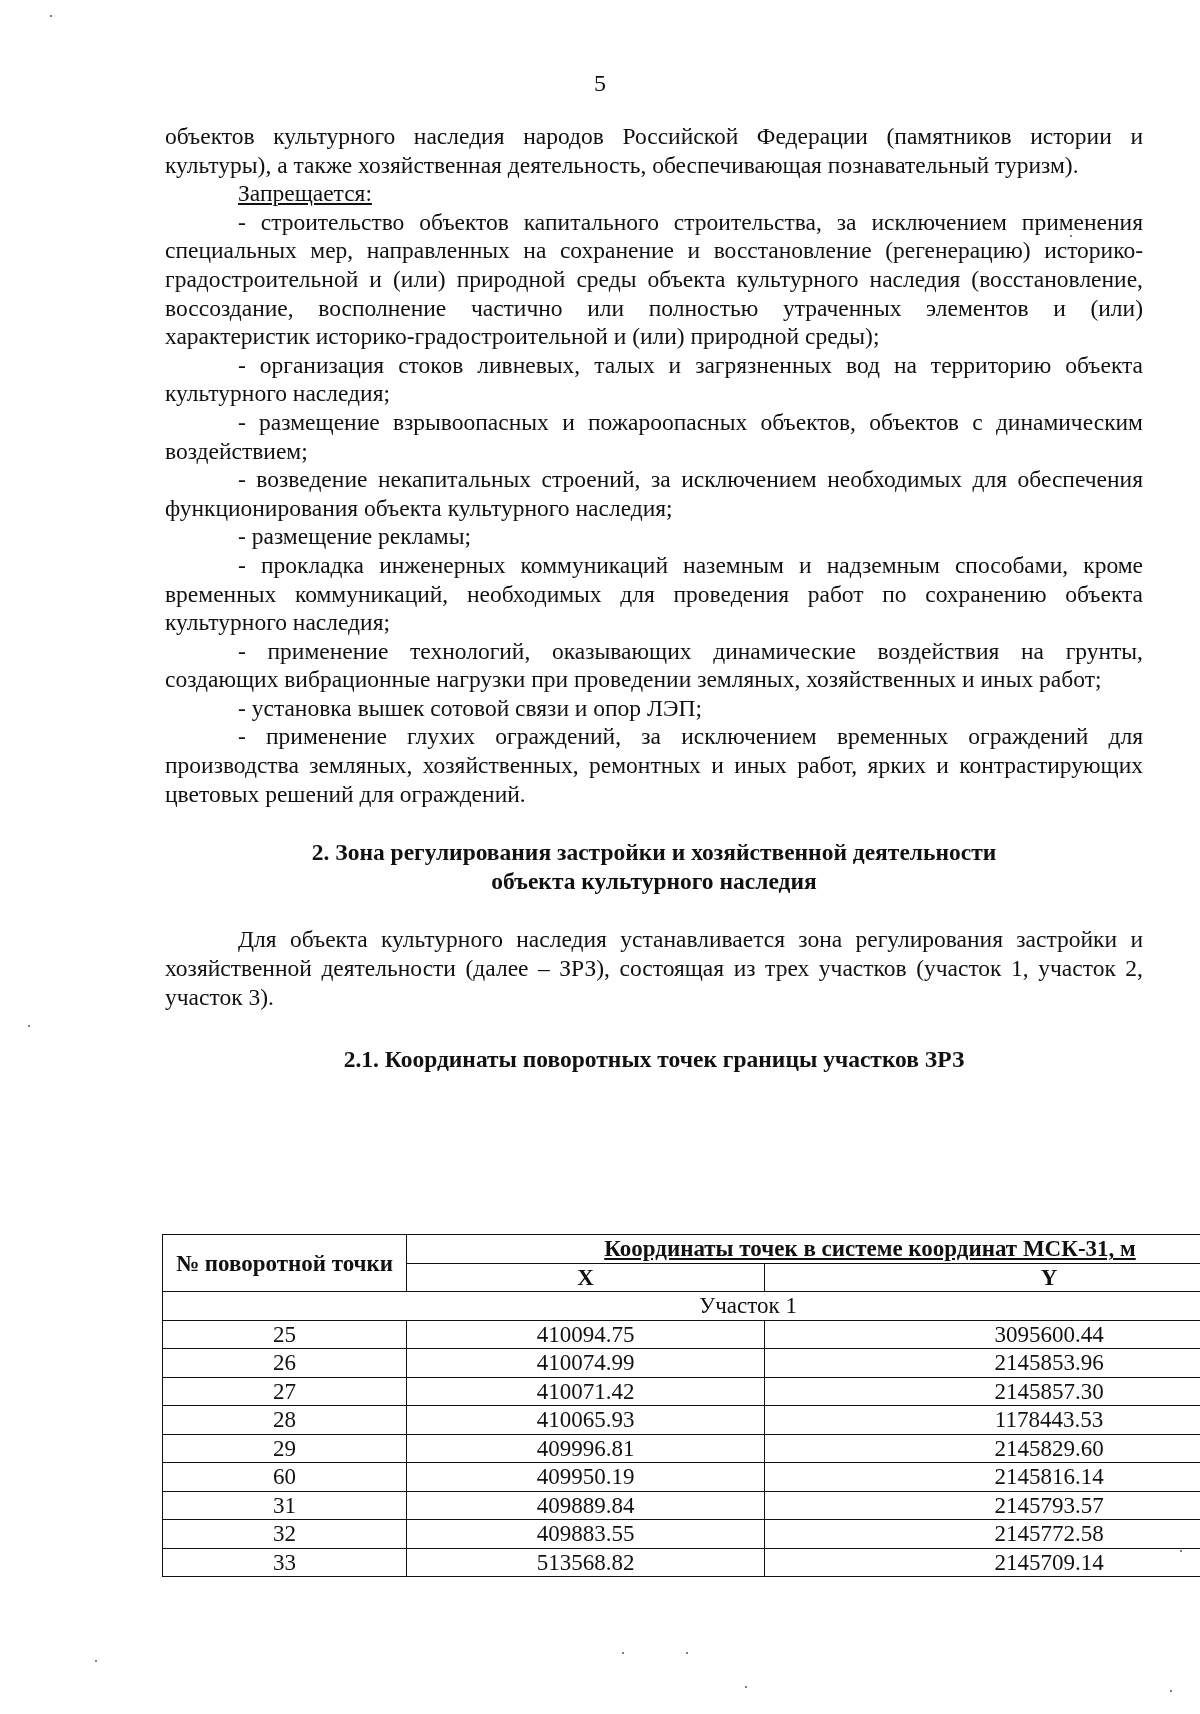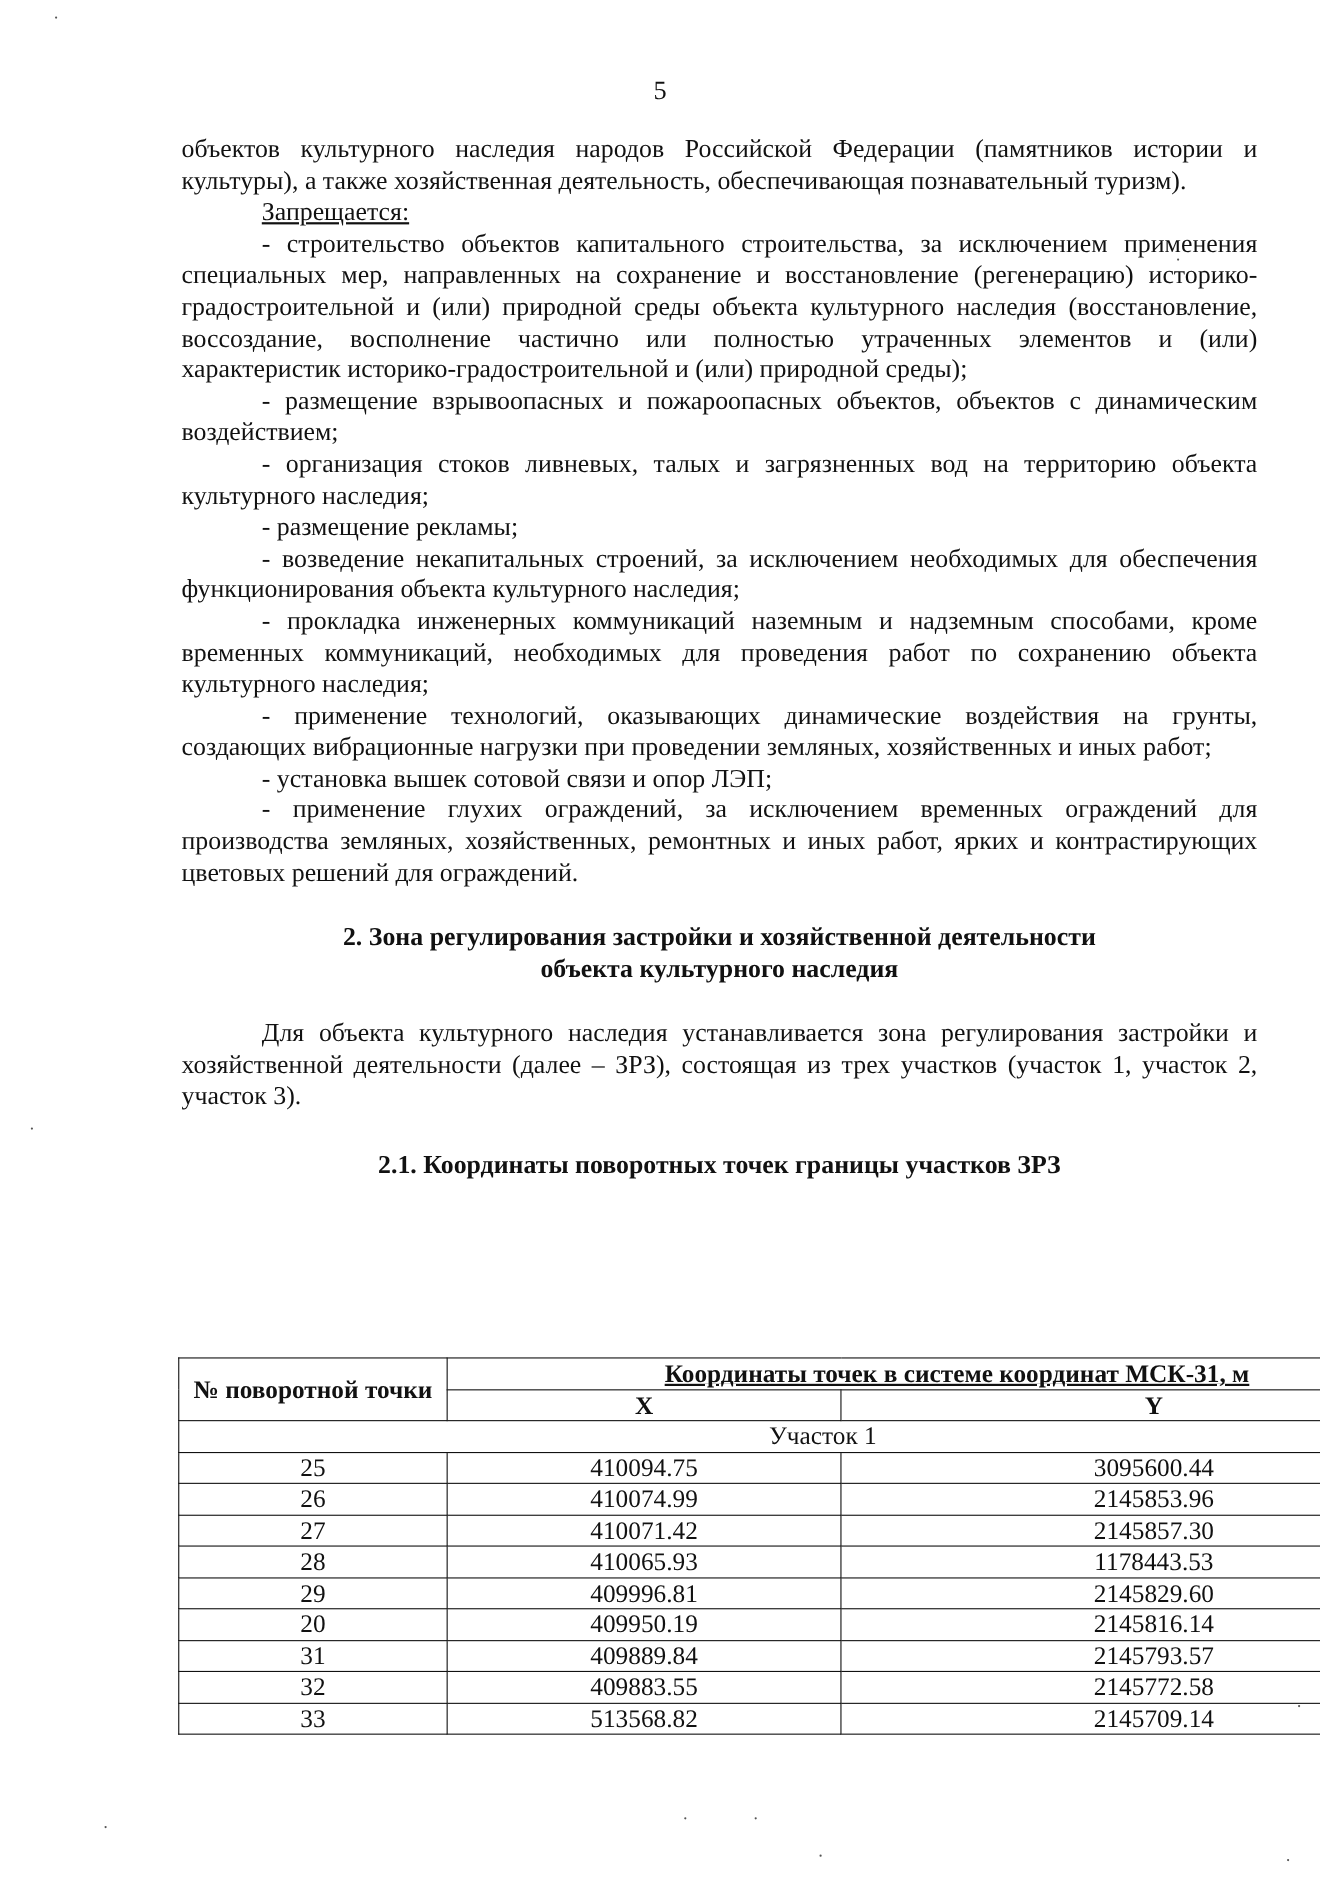--- a/index.html
+++ b/index.html
@@ -29,24 +29,24 @@
 </style>
 </head>
 <body>
 
 <div class="page-number">5</div>
 
 <div class="body-text">
   <p>объектов культурного наследия народов Российской Федерации (памятников истории и культуры), а также хозяйственная деятельность, обеспечивающая познавательный туризм).</p>
   <p class="indent"><span class="underline">Запрещается:</span></p>
   <p class="indent">- строительство объектов капитального строительства, за исключением применения специальных мер, направленных на сохранение и восстановление (регенерацию) историко-градостроительной и (или) природной среды объекта культурного наследия (восстановление, воссоздание, восполнение частично или полностью утраченных элементов и (или) характеристик историко-градостроительной и (или) природной среды);</p>
+  <p class="indent">- организация стоков ливневых, талых и загрязненных вод на территорию объекта культурного наследия;</p>
   <p class="indent">- размещение взрывоопасных и пожароопасных объектов, объектов с динамическим воздействием;</p>
-  <p class="indent">- организация стоков ливневых, талых и загрязненных вод на территорию объекта культурного наследия;</p>
+  <p class="indent">- возведение некапитальных строений, за исключением необходимых для обеспечения функционирования объекта культурного наследия;</p>
   <p class="indent">- размещение рекламы;</p>
-  <p class="indent">- возведение некапитальных строений, за исключением необходимых для обеспечения функционирования объекта культурного наследия;</p>
   <p class="indent">- прокладка инженерных коммуникаций наземным и надземным способами, кроме временных коммуникаций, необходимых для проведения работ по сохранению объекта культурного наследия;</p>
   <p class="indent">- применение технологий, оказывающих динамические воздействия на грунты, создающих вибрационные нагрузки при проведении земляных, хозяйственных и иных работ;</p>
   <p class="indent">- установка вышек сотовой связи и опор ЛЭП;</p>
   <p class="indent">- применение глухих ограждений, за исключением временных ограждений для производства земляных, хозяйственных, ремонтных и иных работ, ярких и контрастирующих цветовых решений для ограждений.</p>
 
   <p class="heading h2">
     <span>2. Зона регулирования застройки и хозяйственной деятельности</span><br>
     <span>объекта культурного наследия</span>
   </p>
   <p class="indent p-after-h2">Для объекта культурного наследия устанавливается зона регулирования застройки и хозяйственной деятельности (далее – ЗРЗ), состоящая из трех участков (участок 1, участок 2, участок 3).</p>
@@ -85,21 +85,21 @@
     <td>28</td>
     <td>410065.93</td>
     <td>1178443.53</td>
   </tr>
   <tr>
     <td>29</td>
     <td>409996.81</td>
     <td>2145829.60</td>
   </tr>
   <tr>
-    <td>20</td>
+    <td>60</td>
     <td>409950.19</td>
     <td>2145816.14</td>
   </tr>
   <tr>
     <td>31</td>
     <td>409889.84</td>
     <td>2145793.57</td>
   </tr>
   <tr>
     <td>32</td>

